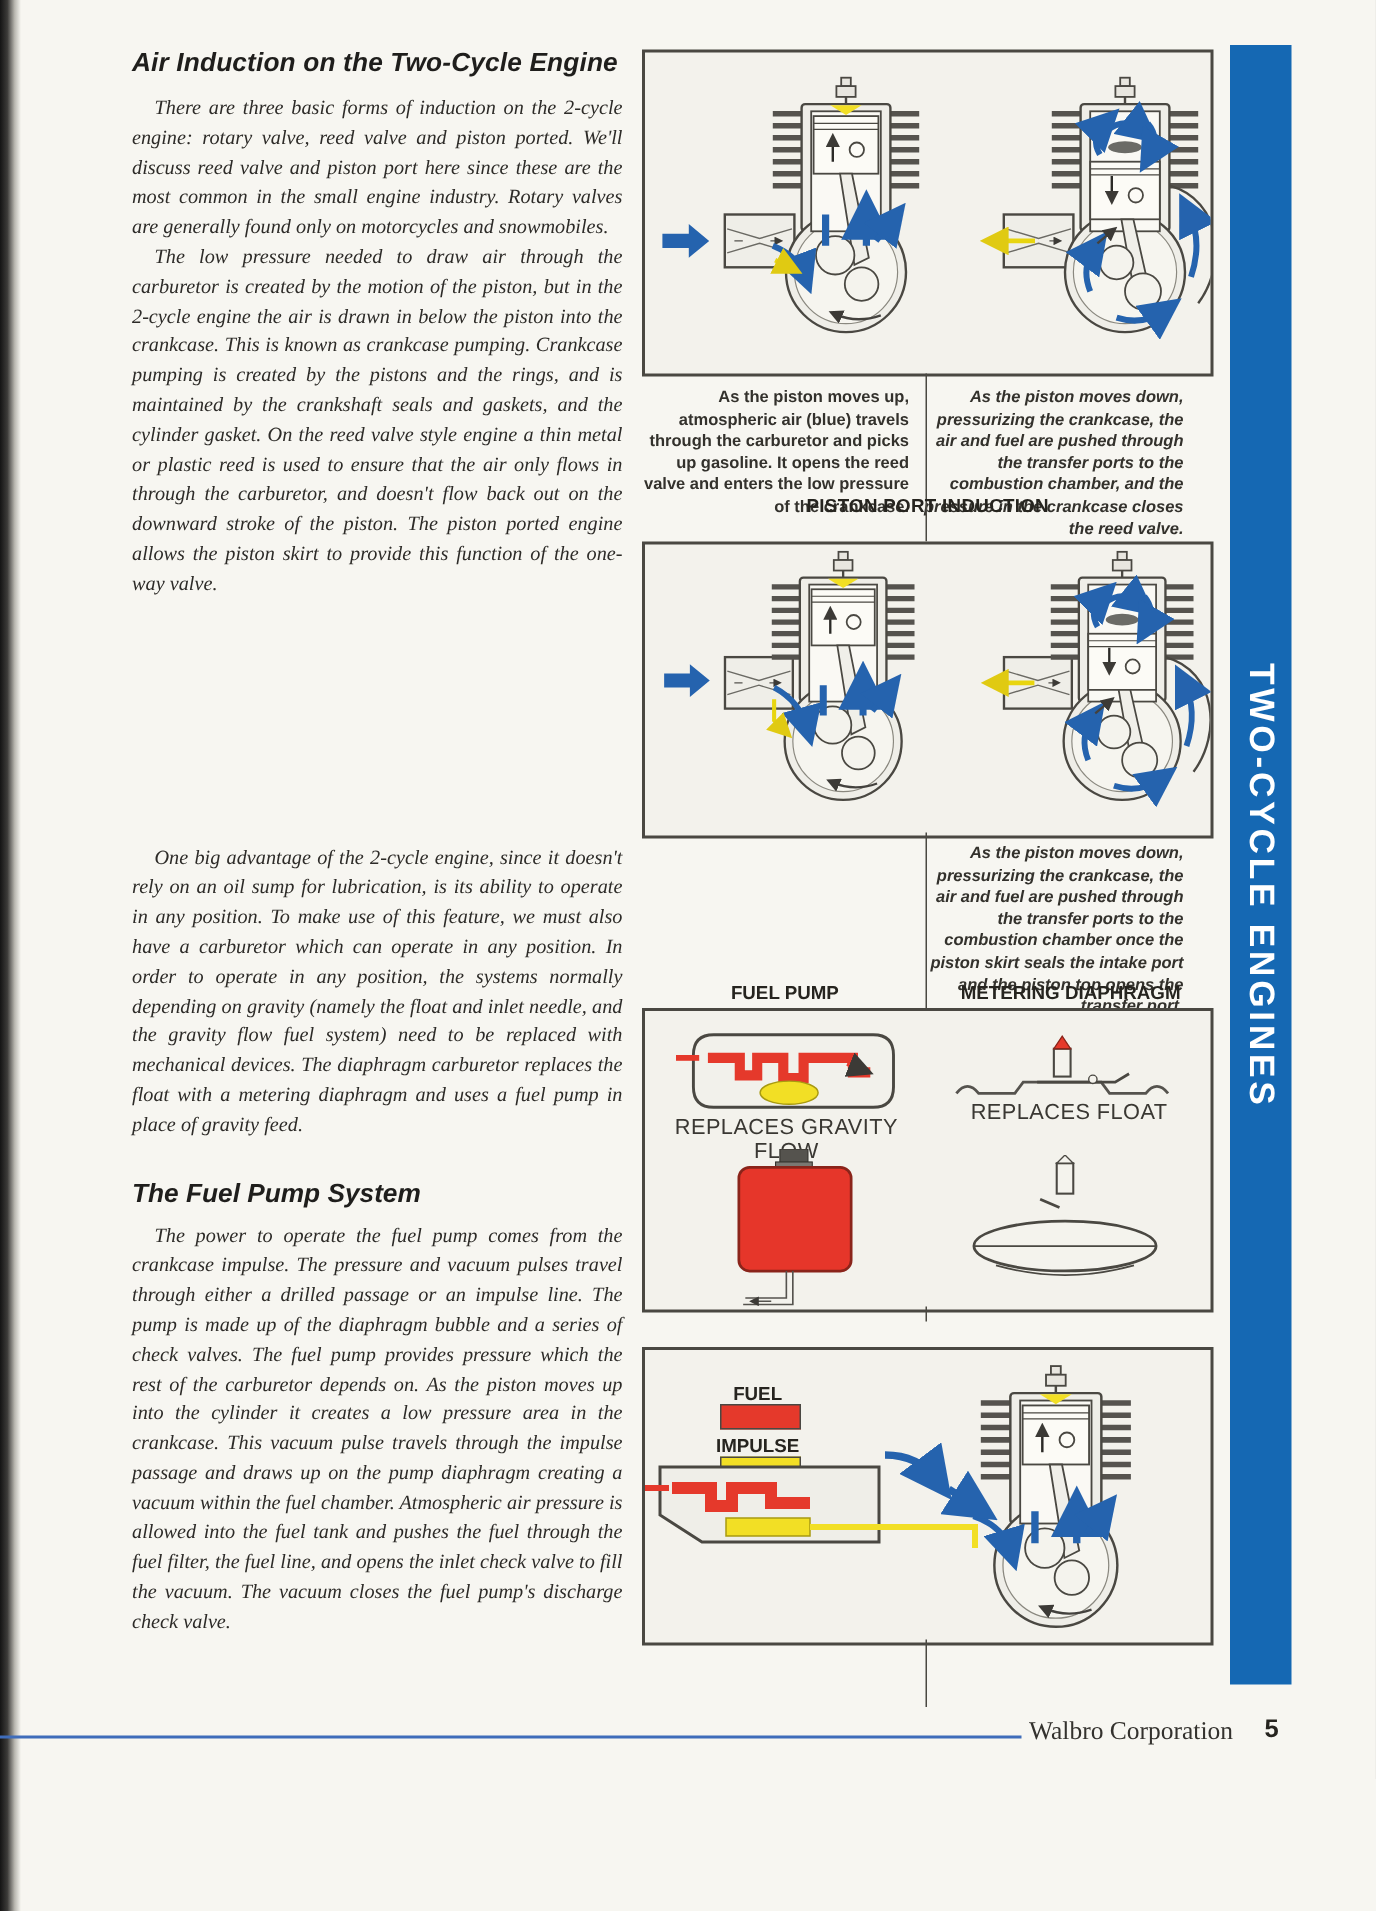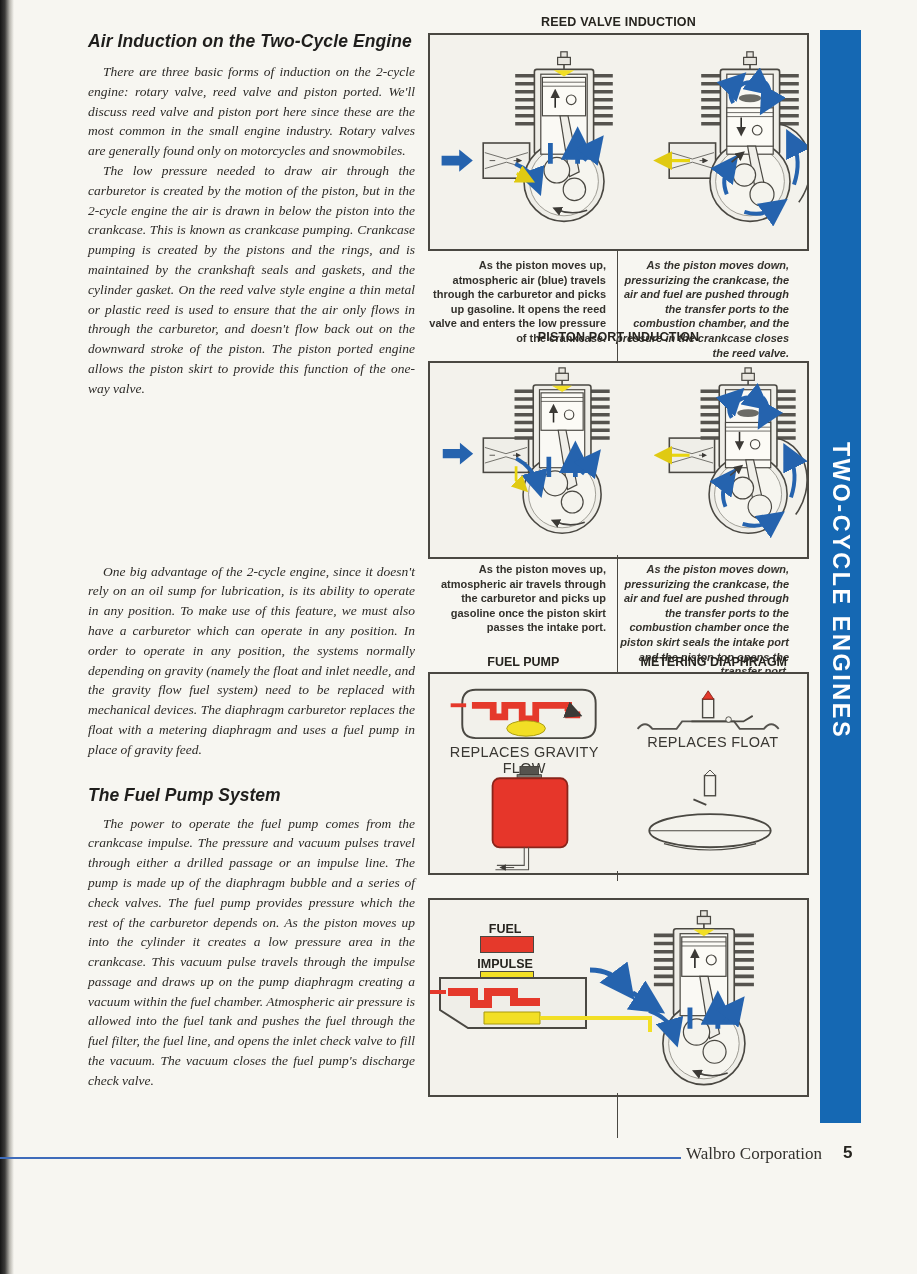--- a/index.html
+++ b/index.html
@@ -167,21 +167,20 @@
     <h1>Air Induction on the Two-Cycle Engine</h1>
     <p>There are three basic forms of induction on the 2-cycle engine: rotary valve, reed valve and piston ported. We'll discuss reed valve and piston port here since these are the most common in the small engine industry. Rotary valves are generally found only on motorcycles and snowmobiles.</p>
     <p>The low pressure needed to draw air through the carburetor is created by the motion of the piston, but in the 2-cycle engine the air is drawn in below the piston into the crankcase. This is known as crankcase pumping. Crankcase pumping is created by the pistons and the rings, and is maintained by the crankshaft seals and gaskets, and the cylinder gasket. On the reed valve style engine a thin metal or plastic reed is used to ensure that the air only flows in through the carburetor, and doesn't flow back out on the downward stroke of the piston. The piston ported engine allows the piston skirt to provide this function of the one-way valve.</p>
     <p class="gap">One big advantage of the 2-cycle engine, since it doesn't rely on an oil sump for lubrication, is its ability to operate in any position. To make use of this feature, we must also have a carburetor which can operate in any position. In order to operate in any position, the systems normally depending on gravity (namely the float and inlet needle, and the gravity flow fuel system) need to be replaced with mechanical devices. The diaphragm carburetor replaces the float with a metering diaphragm and uses a fuel pump in place of gravity feed.</p>
     <h2>The Fuel Pump System</h2>
     <p>The power to operate the fuel pump comes from the crankcase impulse. The pressure and vacuum pulses travel through either a drilled passage or an impulse line. The pump is made up of the diaphragm bubble and a series of check valves. The fuel pump provides pressure which the rest of the carburetor depends on. As the piston moves up into the cylinder it creates a low pressure area in the crankcase. This vacuum pulse travels through the impulse passage and draws up on the pump diaphragm creating a vacuum within the fuel chamber. Atmospheric air pressure is allowed into the fuel tank and pushes the fuel through the fuel filter, the fuel line, and opens the inlet check valve to fill the vacuum. The vacuum closes the fuel pump's discharge check valve.</p>
   </div>
 
   <div class="col2">
 
-    <div class="fig-title" style="top:15px">REED VALVE INDUCTION</div>
     <div class="fig-box" style="top:33px;height:214px">
       <svg width="377" height="214" viewBox="0 0 377 214">
         <g transform="translate(58,20) scale(0.8)">
             <use href="#eng-reed-up"></use>
           </g>
         <g transform="translate(244,20) scale(0.8)">
             <use href="#eng-reed-down"></use>
           </g>
       </svg>
     </div>
@@ -193,21 +192,20 @@
     <div class="fig-box" style="top:361px;height:194px">
       <svg width="377" height="194" viewBox="0 0 377 194">
         <g transform="translate(58,8) scale(0.78)">
             <use href="#eng-pp-up"></use>
           </g>
         <g transform="translate(244,8) scale(0.78)">
             <use href="#eng-pp-down"></use>
           </g>
       </svg>
     </div>
-    <div class="cap left" style="top:562px">As the piston moves up, atmospheric air travels through the carburetor and picks up gasoline once the piston skirt passes the intake port.</div>
     <div class="cap right" style="top:562px">As the piston moves down, pressurizing the crankcase, the air and fuel are pushed through the transfer ports to the combustion chamber once the piston skirt seals the intake port and the piston top opens the transfer port.</div>
     <div class="vline" style="top:555px;height:117px"></div>
 
     <div class="half-title" style="top:655px;left:0">FUEL PUMP</div>
     <div class="half-title" style="top:655px;left:50%">METERING DIAPHRAGM</div>
     <div class="fig-box" style="top:672px;height:199px">
       <svg width="160" height="58" viewBox="0 0 160 60" style="position:absolute;left:18px;top:10px">
         <path d="M26,6 h110 q14,0 14,14 v22 q0,14 -14,14 h-110 q-14,0 -14,-14 v-22 q0,-14 14,-14 z" fill="#f2f1eb" stroke="#4a4842" stroke-width="2"></path>
         <path d="M22,22 h22 v12 h12 v-12 h18 v14 h14 v-14 h34 v10 h12" fill="none" stroke="#e5392b" stroke-width="7"></path>
         <ellipse cx="78" cy="46" rx="20" ry="8" fill="#f2df25" stroke="#a89a10"></ellipse>

